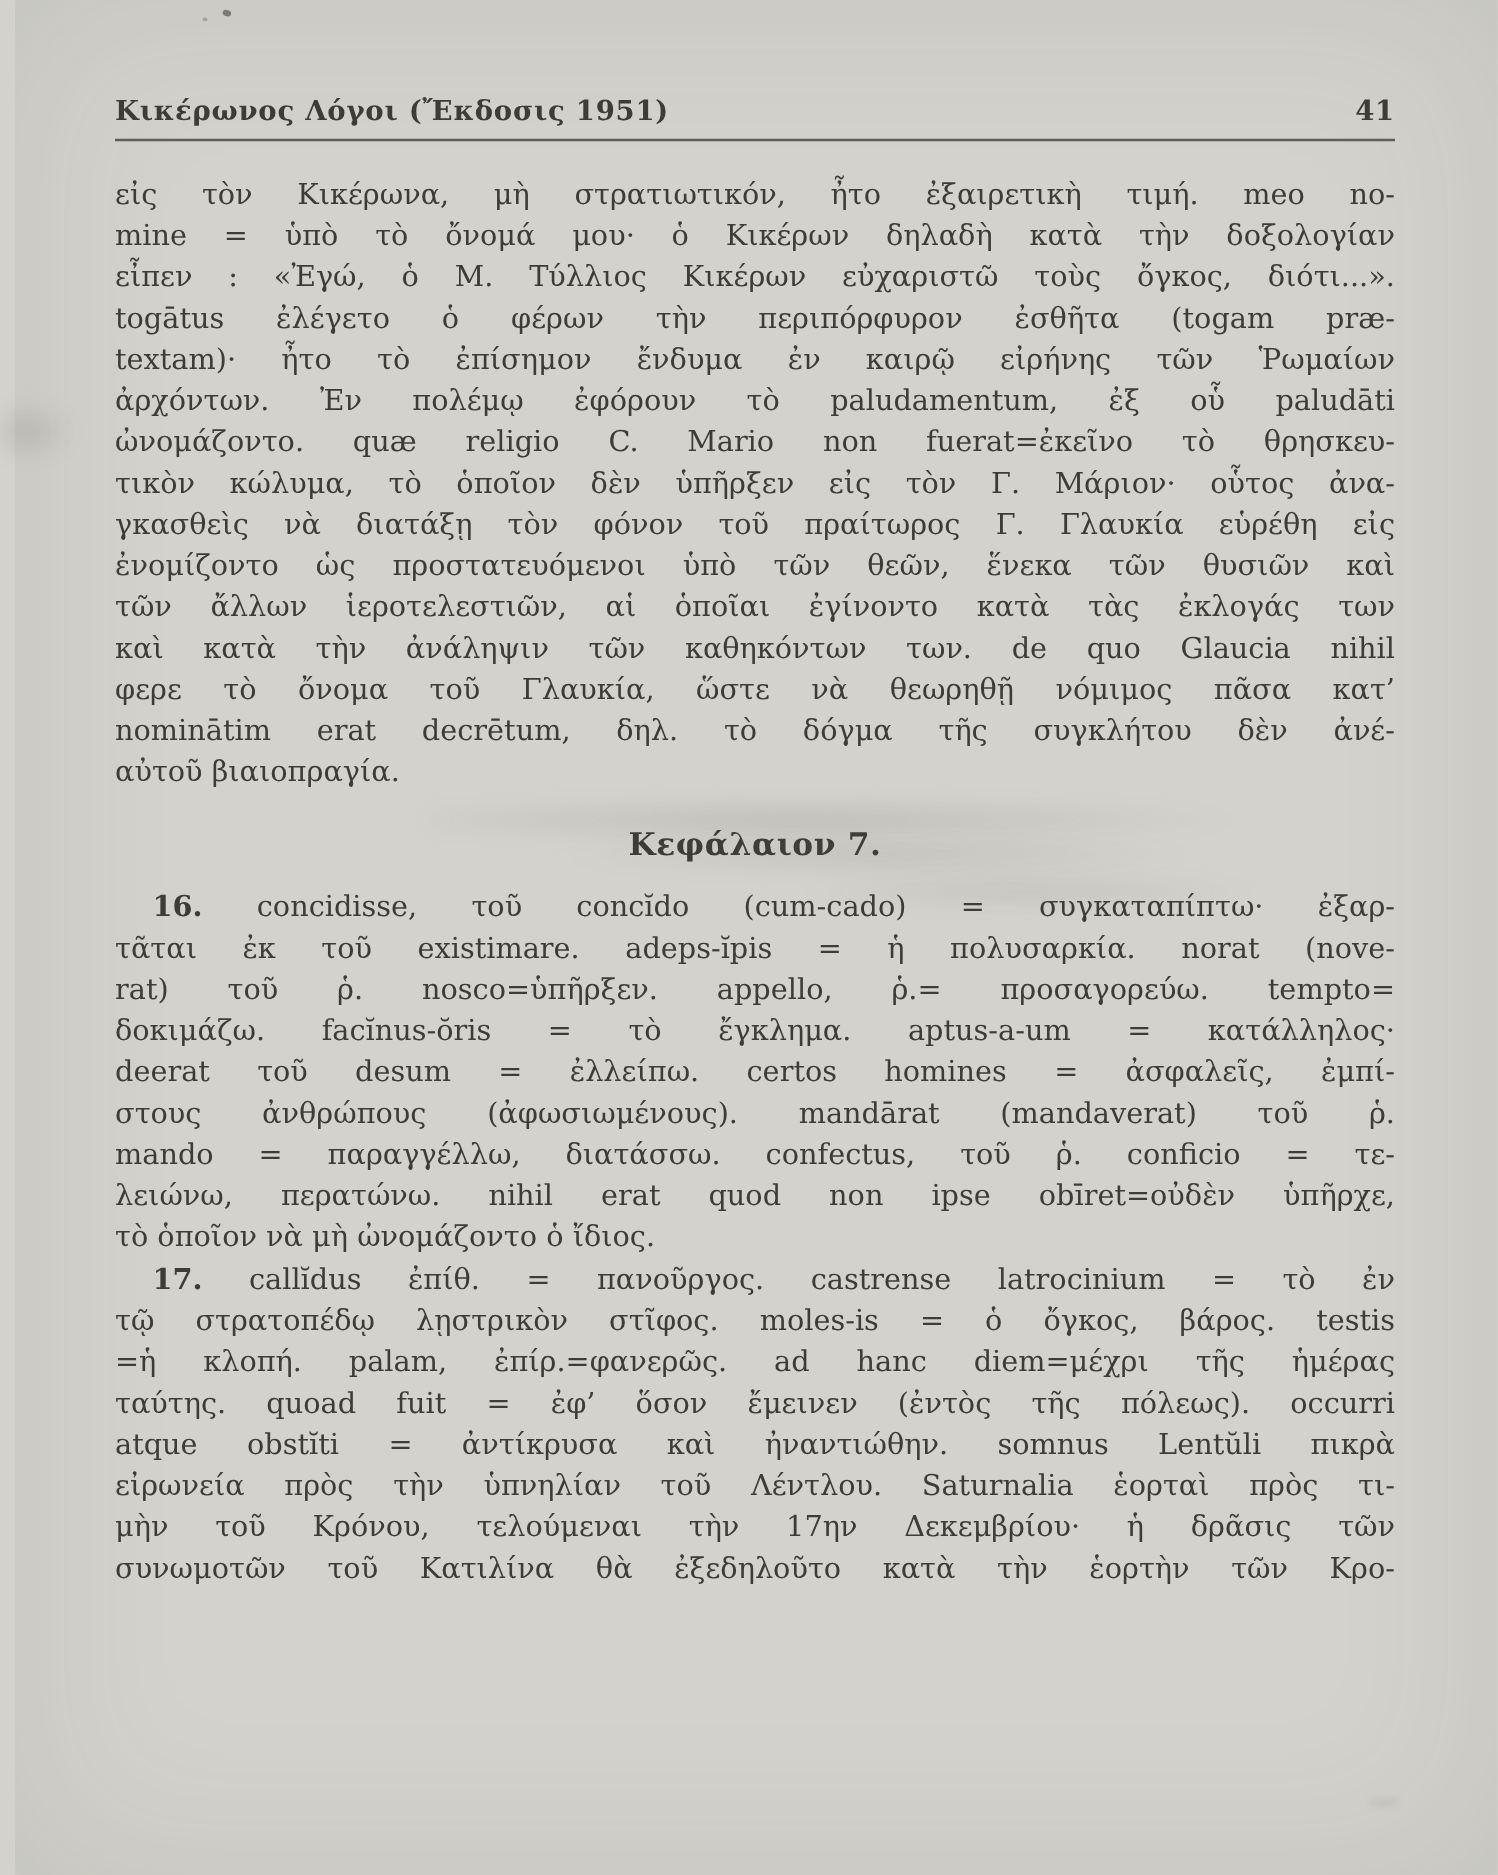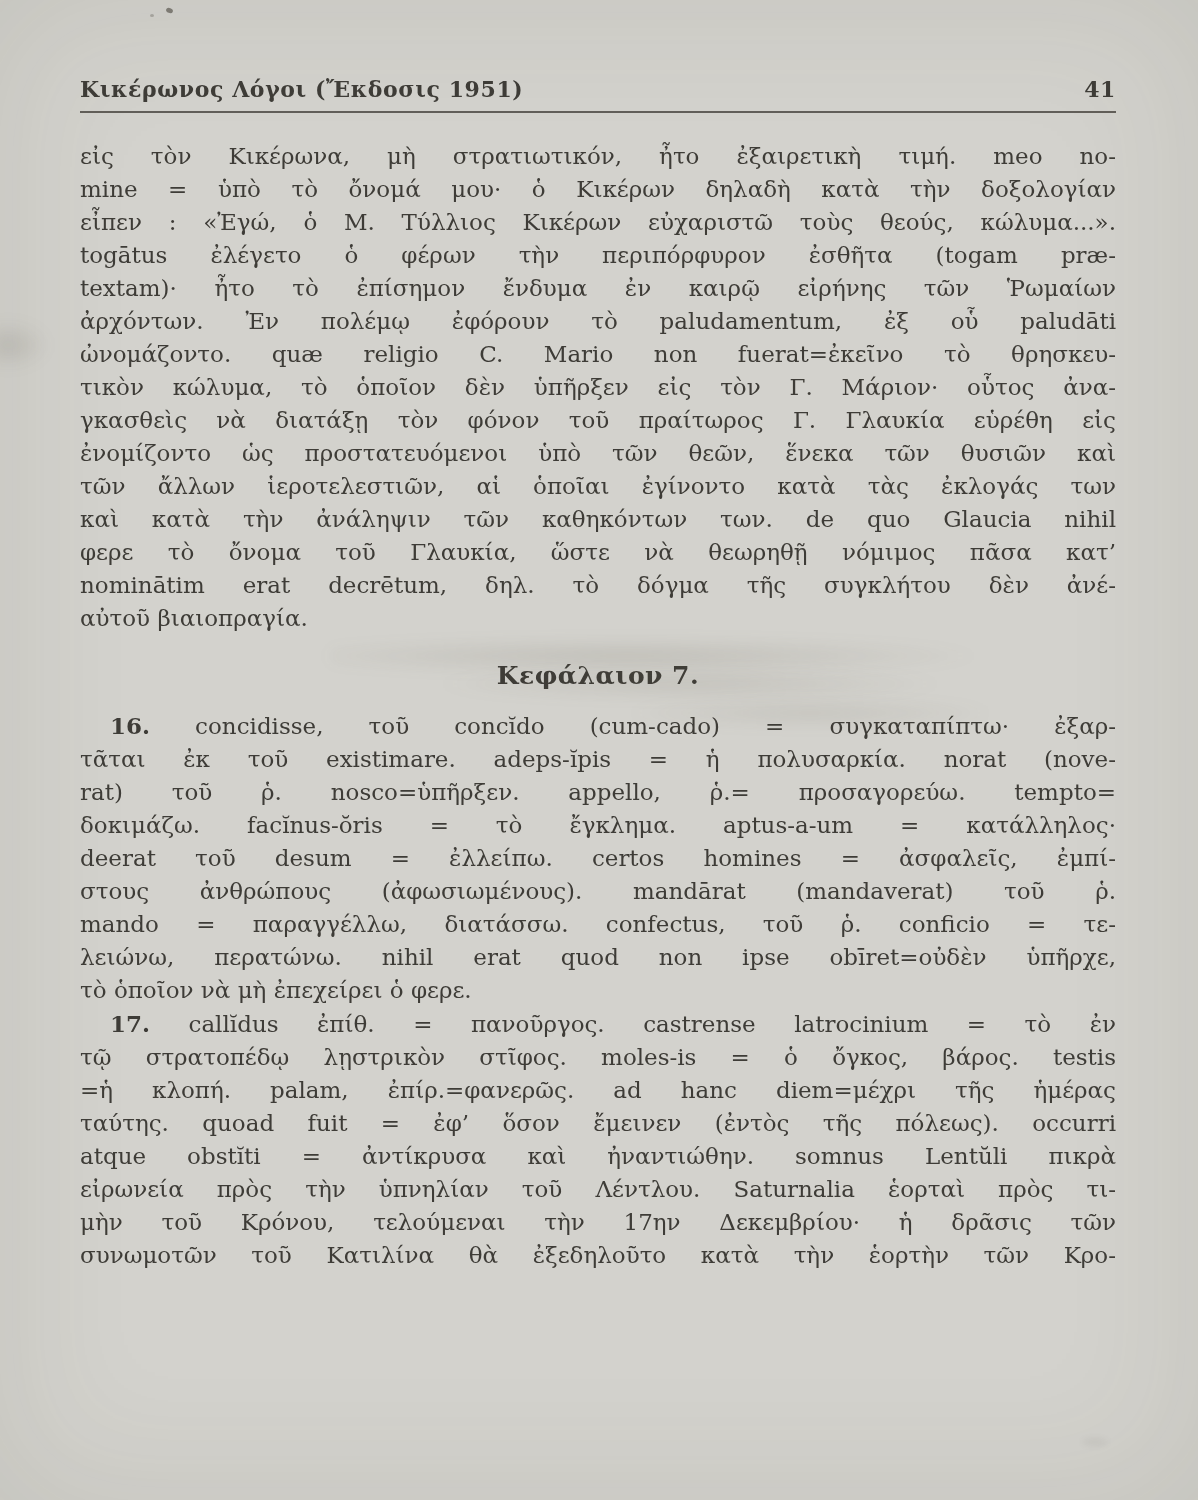--- a/index.html
+++ b/index.html
@@ -11,20 +11,21 @@
     font-family: "DejaVu Serif", "Liberation Serif", serif;
     position: relative;
     overflow: hidden;
   }
   .page {
     position: absolute;
     inset: 0;
     padding: 76px 82px 12px 80px;
     box-sizing: border-box;
     box-shadow: inset 0 0 140px rgba(70, 64, 52, 0.10);
+    margin-left: 12px;
   }
   .running-header {
     display: flex;
     justify-content: space-between;
     align-items: baseline;
     font-size: 22px;
     font-weight: bold;
     letter-spacing: 0.6px;
   }
   .header-rule {
@@ -88,21 +89,21 @@
     <span class="running-title">Κικέρωνος Λόγοι (Ἔκδοσις 1951)</span>
     <span class="page-number">41</span>
   </header>
 
   <div class="header-rule"></div>
 
   <main class="text-block">
     <div class="paragraph">
         <div class="line">εἰς τὸν Κικέρωνα, μὴ στρατιωτικόν, ἦτο ἐξαιρετικὴ τιμή. meo no-</div>
         <div class="line">mine = ὑπὸ τὸ ὄνομά μου· ὁ Κικέρων δηλαδὴ κατὰ τὴν δοξολογίαν</div>
-        <div class="line">εἶπεν : «Ἐγώ, ὁ Μ. Τύλλιος Κικέρων εὐχαριστῶ τοὺς θεούς, κώλυμα...».</div>
+        <div class="line">εἶπεν : «Ἐγώ, ὁ Μ. Τύλλιος Κικέρων εὐχαριστῶ τοὺς ὄγκος, διότι...».</div>
         <div class="line">togātus ἐλέγετο ὁ φέρων τὴν περιπόρφυρον ἐσθῆτα (togam præ-</div>
         <div class="line">textam)· ἦτο τὸ ἐπίσημον ἔνδυμα ἐν καιρῷ εἰρήνης τῶν Ῥωμαίων</div>
         <div class="line">ἀρχόντων. Ἐν πολέμῳ ἐφόρουν τὸ paludamentum, ἐξ οὗ paludāti</div>
         <div class="line">ὠνομάζοντο. quæ religio C. Mario non fuerat=ἐκεῖνο τὸ θρησκευ-</div>
         <div class="line">τικὸν κώλυμα, τὸ ὁποῖον δὲν ὑπῆρξεν εἰς τὸν Γ. Μάριον· οὗτος ἀνα-</div>
         <div class="line">γκασθεὶς νὰ διατάξῃ τὸν φόνον τοῦ πραίτωρος Γ. Γλαυκία εὑρέθη εἰς</div>
         <div class="line">ἐνομίζοντο ὡς προστατευόμενοι ὑπὸ τῶν θεῶν, ἕνεκα τῶν θυσιῶν καὶ</div>
         <div class="line">τῶν ἄλλων ἱεροτελεστιῶν, αἱ ὁποῖαι ἐγίνοντο κατὰ τὰς ἐκλογάς των</div>
         <div class="line">καὶ κατὰ τὴν ἀνάληψιν τῶν καθηκόντων των. de quo Glaucia nihil</div>
         <div class="line">φερε τὸ ὄνομα τοῦ Γλαυκία, ὥστε νὰ θεωρηθῇ νόμιμος πᾶσα κατ’</div>
@@ -114,21 +115,21 @@
 
     <div class="paragraph">
         <div class="line indent"><b class="entry-number">16.</b> concidisse, τοῦ concĭdo (cum-cado) = συγκαταπίπτω· ἐξαρ-</div>
         <div class="line">τᾶται ἐκ τοῦ existimare. adeps-ĭpis = ἡ πολυσαρκία. norat (nove-</div>
         <div class="line">rat) τοῦ ῥ. nosco=ὑπῆρξεν. appello, ῥ.= προσαγορεύω. tempto=</div>
         <div class="line">δοκιμάζω. facĭnus-ŏris = τὸ ἔγκλημα. aptus-a-um = κατάλληλος·</div>
         <div class="line">deerat τοῦ desum = ἐλλείπω. certos homines = ἀσφαλεῖς, ἐμπί-</div>
         <div class="line">στους ἀνθρώπους (ἀφωσιωμένους). mandārat (mandaverat) τοῦ ῥ.</div>
         <div class="line">mando = παραγγέλλω, διατάσσω. confectus, τοῦ ῥ. conficio = τε-</div>
         <div class="line">λειώνω, περατώνω. nihil erat quod non ipse obīret=οὐδὲν ὑπῆρχε,</div>
-        <div class="line last">τὸ ὁποῖον νὰ μὴ ἐπεχείρει ὁ φερε.</div>
+        <div class="line last">τὸ ὁποῖον νὰ μὴ ὠνομάζοντο ὁ ἴδιος.</div>
       </div>
 
     <div class="paragraph">
         <div class="line indent"><b class="entry-number">17.</b> callĭdus ἐπίθ. = πανοῦργος. castrense latrocinium = τὸ ἐν</div>
         <div class="line">τῷ στρατοπέδῳ λῃστρικὸν στῖφος. moles-is = ὁ ὄγκος, βάρος. testis</div>
         <div class="line">=ἡ κλοπή. palam, ἐπίρ.=φανερῶς. ad hanc diem=μέχρι τῆς ἡμέρας</div>
         <div class="line">ταύτης. quoad fuit = ἐφ’ ὅσον ἔμεινεν (ἐντὸς τῆς πόλεως). occurri</div>
         <div class="line">atque obstĭti = ἀντίκρυσα καὶ ἠναντιώθην. somnus Lentŭli πικρὰ</div>
         <div class="line">εἰρωνεία πρὸς τὴν ὑπνηλίαν τοῦ Λέντλου. Saturnalia ἑορταὶ πρὸς τι-</div>
         <div class="line">μὴν τοῦ Κρόνου, τελούμεναι τὴν 17ην Δεκεμβρίου· ἡ δρᾶσις τῶν</div>

